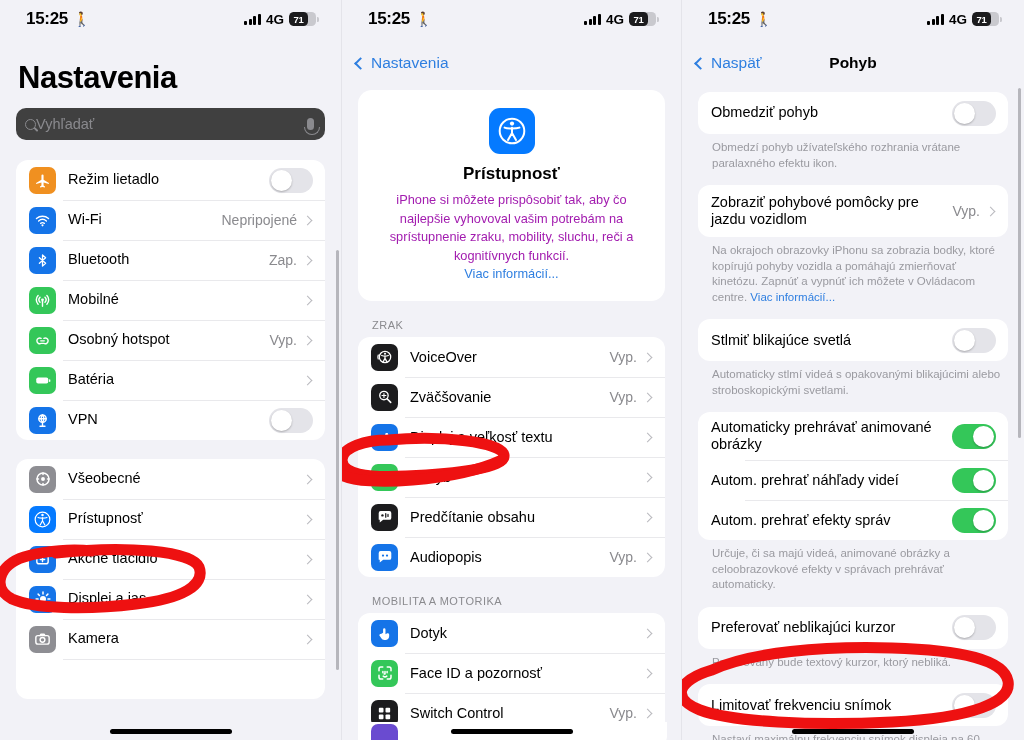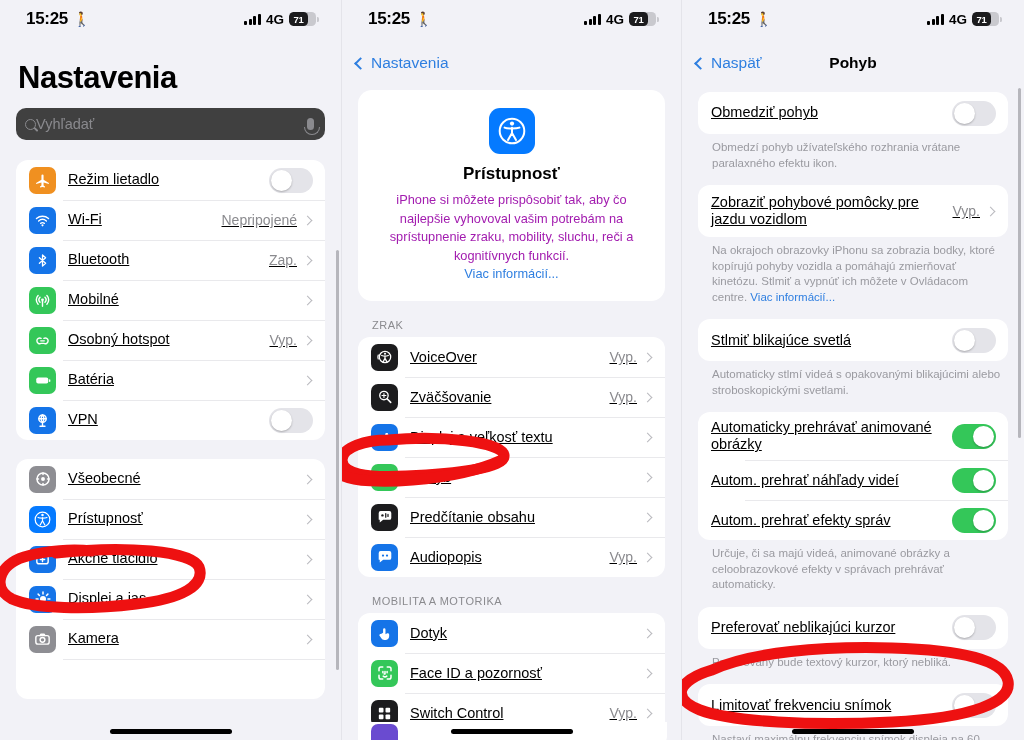--- a/index.html
+++ b/index.html
@@ -105,21 +105,21 @@
   .card {
     background: #fff; border-radius: 12px; margin: 0 16px;
     overflow: hidden;
   }
   .sec-head {
     font-size: 11px; color: #8a8a8e; letter-spacing: 0.5px;
     padding: 18px 16px 6px 30px; text-transform: uppercase;
   }
   .row {
     display: flex; align-items: center; min-height: 40px;
-    padding: 0 12px 0 13px; position: relative; text-decoration: underline;
+    padding: 0 12px 0 13px; position: relative;
   }
   .row + .row::before {
     content: ""; position: absolute; left: 47px; right: 0; top: 0;
     height: 1px; background: #e9e9ec;
   }
   .ico {
     width: 27px; height: 27px; border-radius: 7px; flex: none;
     margin-right: 12px; display: flex; align-items: center;
     justify-content: center; color: #fff; font-size: 14px;
   }
@@ -601,21 +601,21 @@
       </div>
       <div class="footnote">Obmedzí pohyb užívateľského rozhrania vrátane paralaxného efektu ikon.</div>
 
       <div class="card" style="margin-top:14px">
         <div class="row" style="min-height:52px">
           <span class="row-label two" style="padding-right:10px">Zobraziť pohybové pomôcky pre jazdu vozidlom</span>
           <span class="row-value">Vyp.</span>
           <span class="chev"></span>
         </div>
       </div>
-      <div class="footnote"><span>Na okrajoch obrazovky iPhonu sa zobrazia bodky, ktoré kopírujú pohyby vozidla a pomáhajú zmierňovať kinetózu. Stlmiť a vypnúť ich môžete v Ovládacom centre. </span><a href="#">Viac informácií...</a></div>
+      <div class="footnote"><span>Na okrajoch obrazovky iPhonu sa zobrazia bodky, ktoré kopírujú pohyby vozidla a pomáhajú zmierňovať kinetózu. Zapnúť a vypnúť ich môžete v Ovládacom centre. </span><a href="#">Viac informácií...</a></div>
 
       <div class="card" style="margin-top:14px">
         <div class="row" style="min-height:42px">
           <span class="row-label">Stlmiť blikajúce svetlá</span>
           <span class="toggle">
               <span class="knob"></span>
             </span>
         </div>
       </div>
       <div class="footnote">Automaticky stlmí videá s opakovanými blikajúcimi alebo stroboskopickými svetlami.</div>

